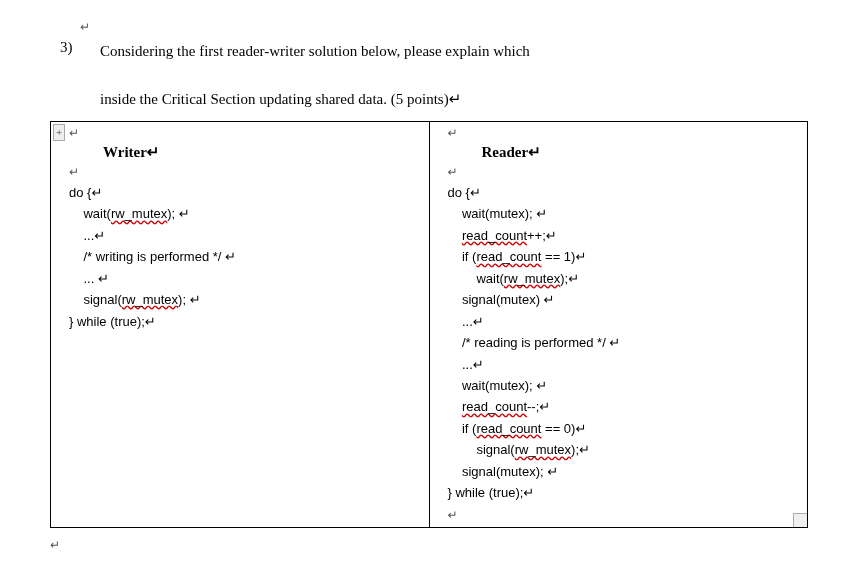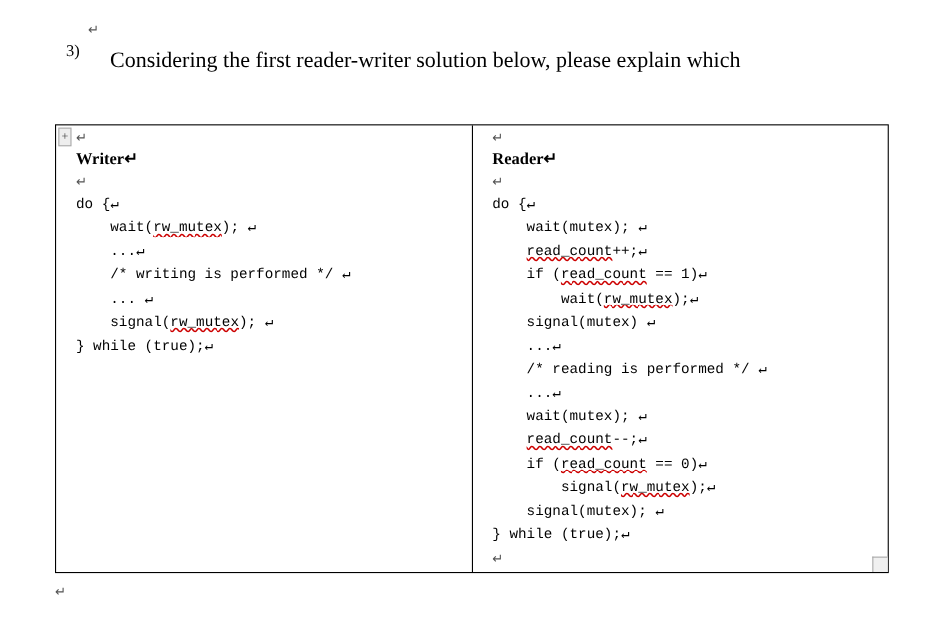--- a/index.html
+++ b/index.html
@@ -34,21 +34,21 @@
     }
 
     .question-number {
       min-width: 40px;
       font-family: 'Times New Roman', Times, serif;
       font-size: 15px;
     }
 
     .question-text {
       font-family: 'Times New Roman', Times, serif;
-      font-size: 20px;
+      font-size: 15px;
       line-height: 1.6;
       text-align: justify;
     }
 
     .bordered-table-container {
       border: 1px solid #000;
       margin: 6px 30px 10px 30px;
       position: relative;
     }
 
@@ -86,24 +86,25 @@
       color: #555;
       font-size: 12px;
       margin-bottom: 2px;
     }
 
     .section-header {
       font-family: 'Times New Roman', Times, serif;
       font-size: 15px;
       font-weight: bold;
       margin-bottom: 4px;
+      margin-left: 34px;
     }
 
     .code-block {
-      font-family: Liberation Mono, monospace;
+      font-family: Liberation Sans, sans-serif;
       font-size: 13px;
       line-height: 1.65;
       white-space: pre;
     }
 
     .underline-red {
       text-decoration: underline;
       text-decoration-color: #cc0000;
       text-decoration-style: wavy;
       margin-top: 41px;
@@ -140,20 +141,21 @@
 
 <div class="page-wrapper">
 
   <span class="return-symbol">↵</span>
 
   <div class="question-block">
     <span class="question-number">3)</span>
     <div class="question-text">
       <span>Considering the first reader-writer solution below, please explain which</span><br>
       <br>
+      <span>inside the Critical Section updating shared data. (5 points)↵</span>
     </div>
   </div>
 
   <div class="bordered-table-container">
 
     <span class="expand-icon">+</span>
 
     <table class="code-table">
       <tbody>
           <tr>

